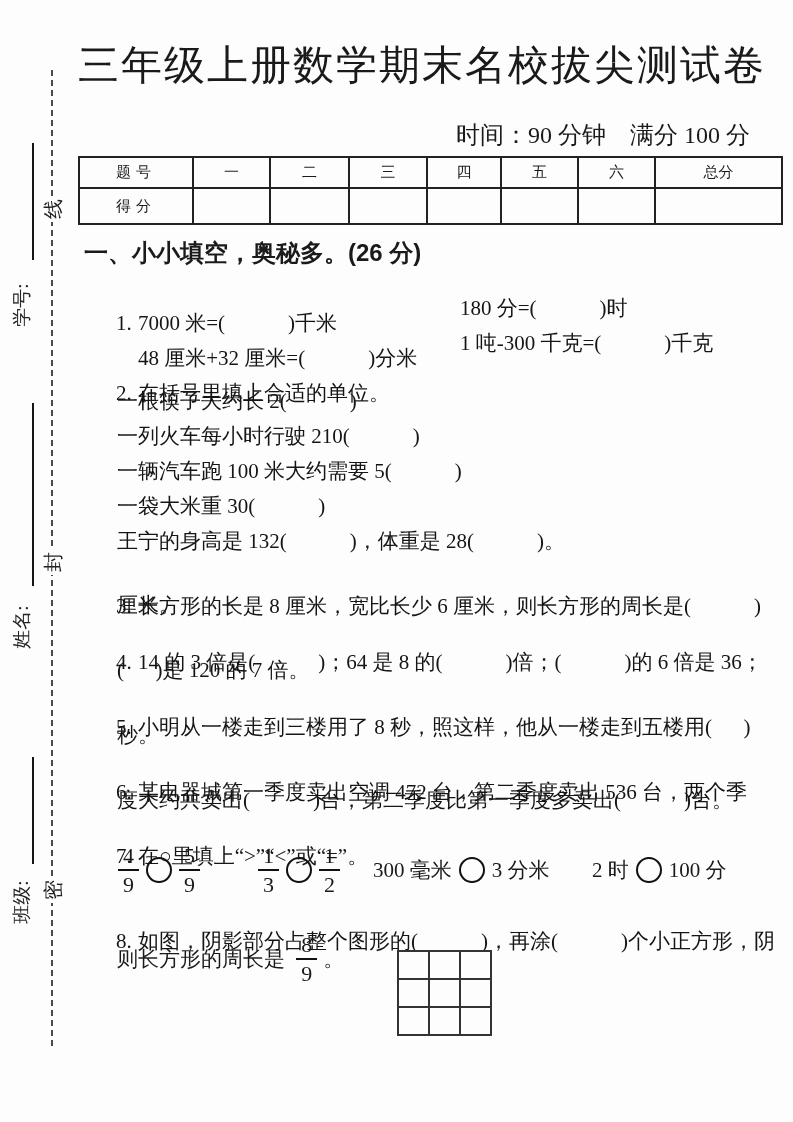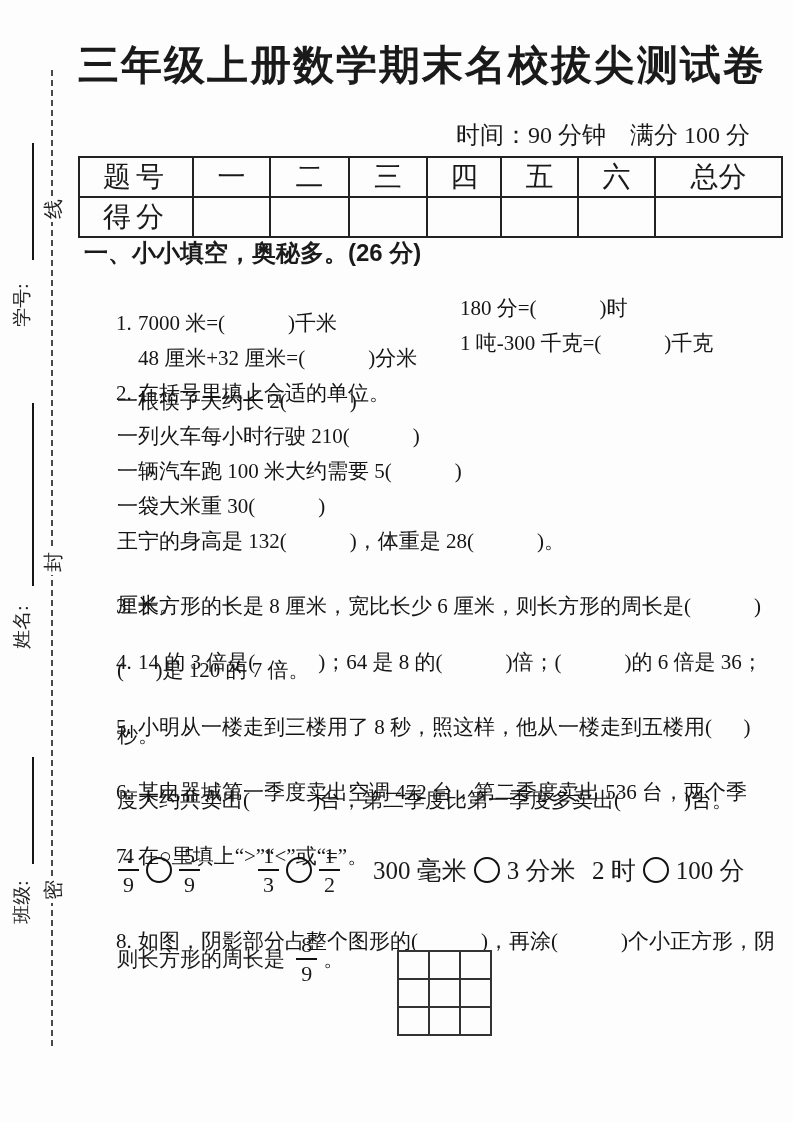--- a/index.html
+++ b/index.html
@@ -26,35 +26,35 @@
     position:absolute;left:-8px;width:60px;height:22px;
     text-align:center;line-height:22px;font-size:19px;
     transform:rotate(-90deg);color:#222;white-space:pre;
   }
   .seal-blank{
     position:absolute;left:32px;width:0;border-left:2px solid #161616;
   }
   
   .title{
     position:absolute;top:38px;left:78px;width:687px;
-    text-align:center;font-size:41px;font-weight:bold;
+    text-align:center;font-size:41px;font-weight:normal;
     letter-spacing:2px;white-space:nowrap;
   }
   .exam-meta{
     position:absolute;top:119px;left:400px;width:350px;
     text-align:right;font-size:24px;white-space:pre;
   }
   
   .score-table{
     position:absolute;top:156px;left:78px;
     border-collapse:collapse;table-layout:fixed;
   }
   .score-table td{
     border:2px solid #222;text-align:center;vertical-align:middle;
-    font-size:28px;padding:0;
+    font-size:15px;padding:0;
   }
   .score-table .hrow td{height:29px;}
   .score-table .srow td{height:34px;}
   .spaced{letter-spacing:5px;}
   
   .sec-heading{
     position:absolute;top:237px;left:84px;
     font-family:"Liberation Sans","DejaVu Sans",sans-serif;
     font-weight:bold;font-size:24px;white-space:pre;
   }
@@ -63,21 +63,21 @@
     position:absolute;left:95px;width:670px;
     white-space:pre;font-size:21px;line-height:27px;color:#151515;
   }
   .qline.indent{left:117px;width:648px;}
   .qno{display:inline-block;min-width:22px;}
   .colR{position:absolute;left:365px;top:12px;}
   
   .cmp-group{
     position:absolute;display:flex;align-items:center;gap:7px;height:64px;
   }
-  .cmp-text{font-size:25px;white-space:pre;}
+  .cmp-text{font-size:21px;white-space:pre;}
   .frac{
     display:inline-flex;flex-direction:column;align-items:center;
     font-size:22px;line-height:1.15;
   }
   .frac .num{border-bottom:2px solid #111;padding:0 5px 1px;}
   .frac .den{padding-top:1px;}
   .cmp-circle{
     width:22px;height:22px;border:2px solid #111;border-radius:50%;
     display:inline-block;flex:0 0 auto;background:transparent;
   }

